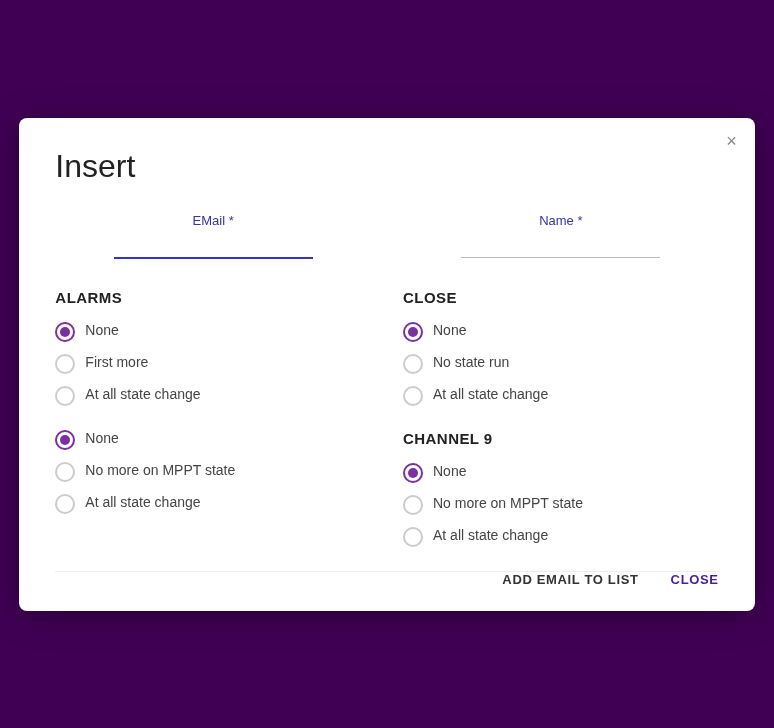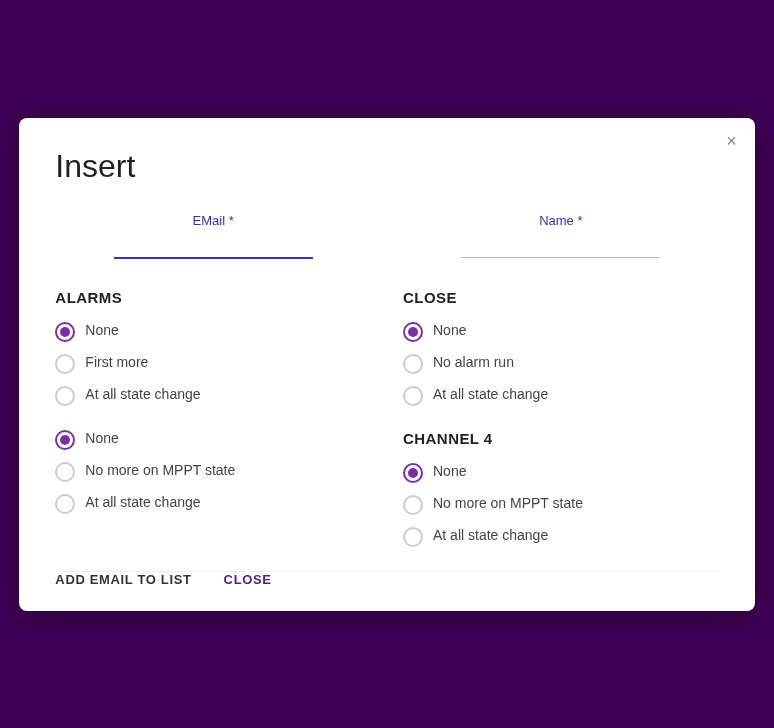--- a/index.html
+++ b/index.html
@@ -144,20 +144,21 @@
       background: #7b2fa0;
     }
 
     .radio-item span {
       font-size: 14px;
       color: #444;
     }
 
     .modal-footer {
       display: flex;
+      justify-content: flex-end;
       align-items: center;
       gap: 32px;
       border-top: 1px solid #eee;
       margin-top: 8px;
     }
 
     .btn-add {
       background: none;
       border: none;
       font-size: 13px;
@@ -228,21 +229,21 @@
         <div class="section-title">CLOSE</div>
         <div class="radio-group">
 
           <label class="radio-item">
             <input type="radio" name="state" checked="" style="">
             <span>None</span>
           </label>
 
           <label class="radio-item">
             <input type="radio" name="state" style="">
-            <span>No alarm run</span>
+            <span>No state run</span>
           </label>
 
           <label class="radio-item">
             <input type="radio" name="state" style="">
             <span>At all state change</span>
           </label>
 
         </div>
       </div>
 
@@ -265,21 +266,21 @@
 
           <label class="radio-item">
             <input type="radio" name="channel1" style="">
             <span>At all state change</span>
           </label>
 
         </div>
       </div>
 
       <div class="section">
-        <div class="section-title">CHANNEL 4</div>
+        <div class="section-title">CHANNEL 9</div>
         <div class="radio-group">
 
           <label class="radio-item">
             <input type="radio" name="channel2" checked="" style="">
             <span>None</span>
           </label>
 
           <label class="radio-item">
             <input type="radio" name="channel2" style="">
             <span>No more on MPPT state</span>

